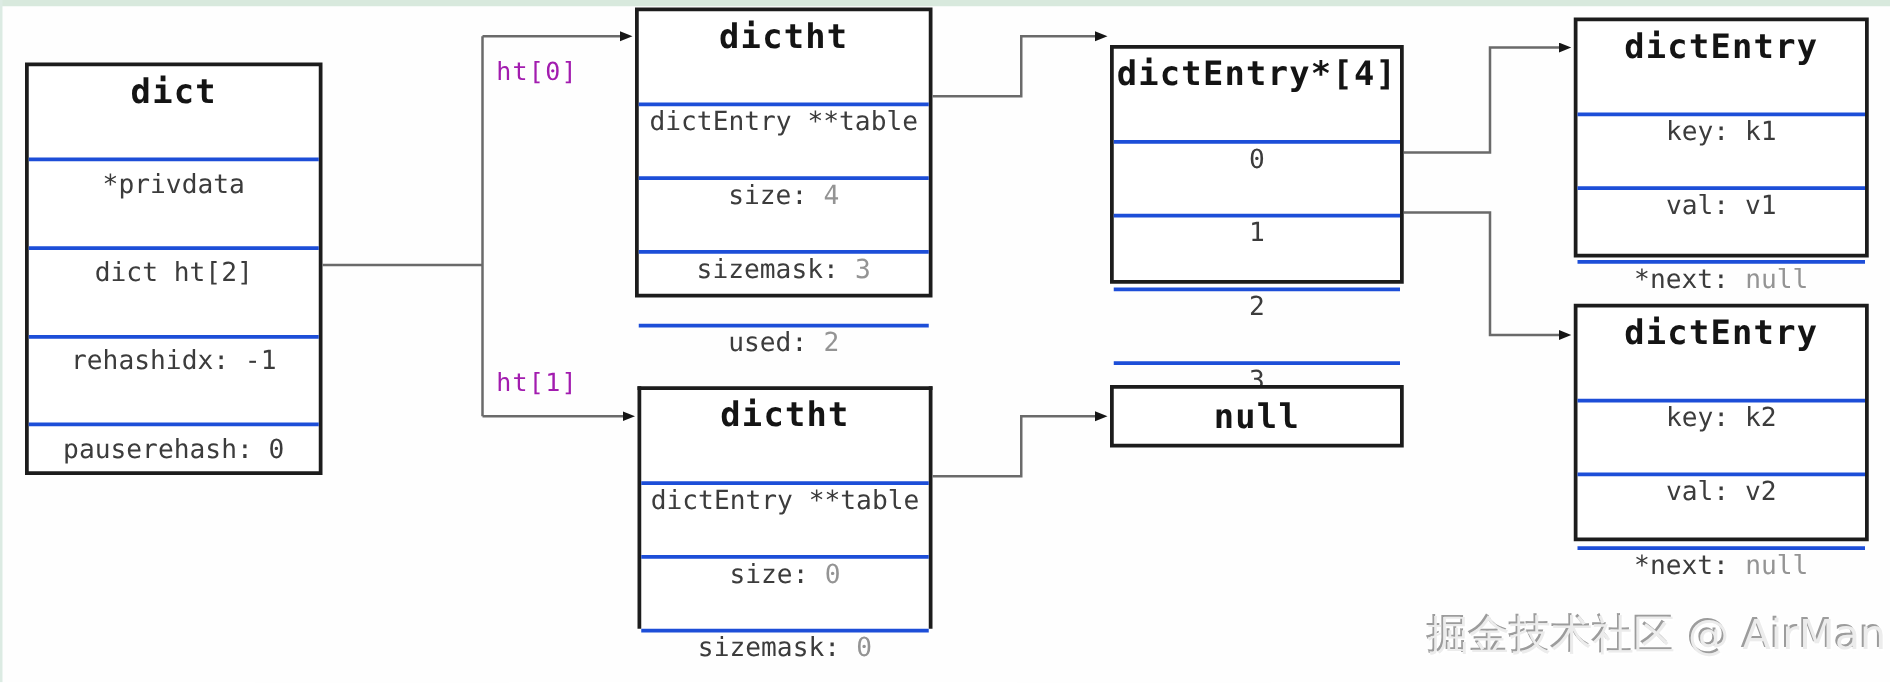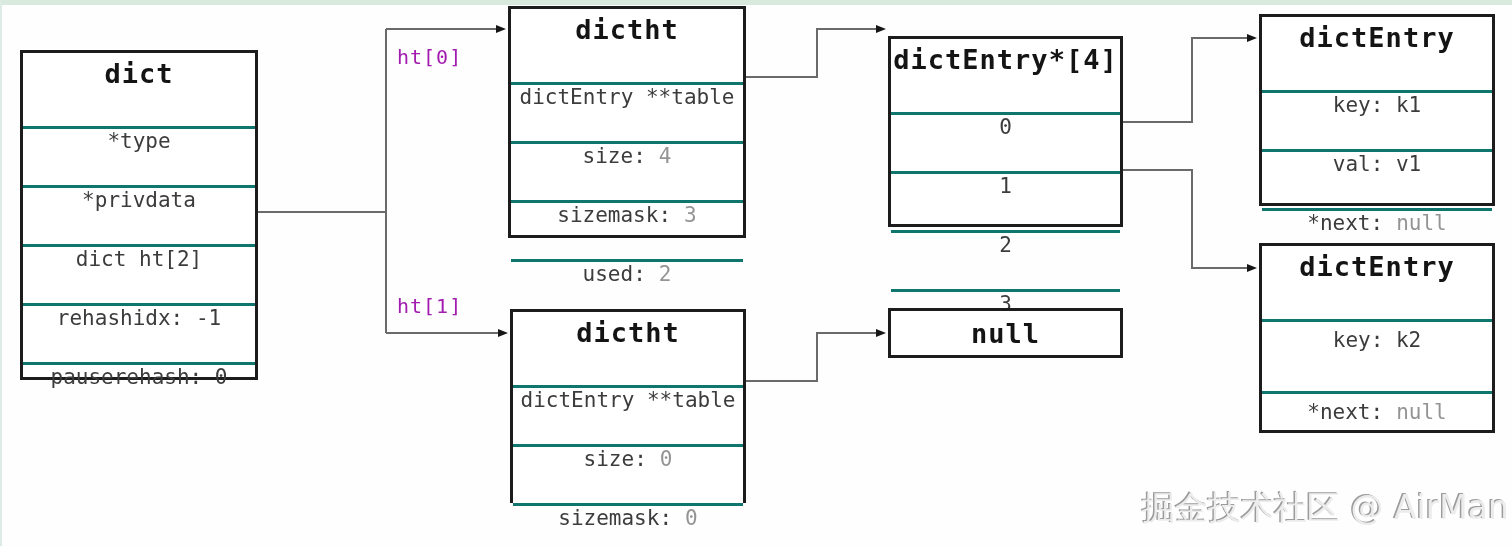--- a/index.html
+++ b/index.html
@@ -30,21 +30,21 @@
   .hd{
     flex:0 0 41px;
     display:flex;align-items:center;justify-content:center;
     font-weight:bold;
     font-size:27px;
     color:#141414;
     letter-spacing:1px;
   }
   .cell{
     flex:1 1 auto;
-    border-top:3px solid #0f766e;
+    border-top:3px solid #1d4ed8;
     display:flex;align-items:center;justify-content:center;
     font-size:21px;
     color:#3c3c3c;
     white-space:nowrap;
   }
   .cell .v{
     color:#949494;
     margin-left:13px;
   }
   .cell .v:empty{margin-left:0;}
@@ -92,24 +92,20 @@
       <path d="M746,77 L817,77 L817,29 L877,29" marker-end="url(#arw)"></path>
       <path d="M746,381 L817,381 L817,333 L877,333" marker-end="url(#arw)"></path>
       <path d="M1123,122 L1192,122 L1192,38 L1248,38" marker-end="url(#arw)"></path>
       <path d="M1123,170 L1192,170 L1192,268 L1248,268" marker-end="url(#arw)"></path>
     </g>
   </svg>
 
   <div class="box" style="left:20px;top:50px;width:238px;height:330px;">
     <div class="hd">dict</div>
     <div class="cell">
-        <span class="t">*type</span>
-        <span class="v"></span>
-      </div>
-    <div class="cell">
         <span class="t">*privdata</span>
         <span class="v"></span>
       </div>
     <div class="cell">
         <span class="t">dict ht[2]</span>
         <span class="v"></span>
       </div>
     <div class="cell">
         <span class="t">rehashidx: -1</span>
         <span class="v"></span>
@@ -196,20 +192,24 @@
       </div>
   </div>
 
   <div class="box" style="left:1259px;top:243px;width:236px;height:190px;">
     <div class="hd">dictEntry</div>
     <div class="cell">
         <span class="t">key: k2</span>
         <span class="v"></span>
       </div>
     <div class="cell">
+        <span class="t">val: v2</span>
+        <span class="v"></span>
+      </div>
+    <div class="cell">
         <span class="t">*next:</span>
         <span class="v">null</span>
       </div>
   </div>
 
   <div class="watermark">掘金技术社区 @ AirMan</div>
 
 </div>
 
 </body></html>

